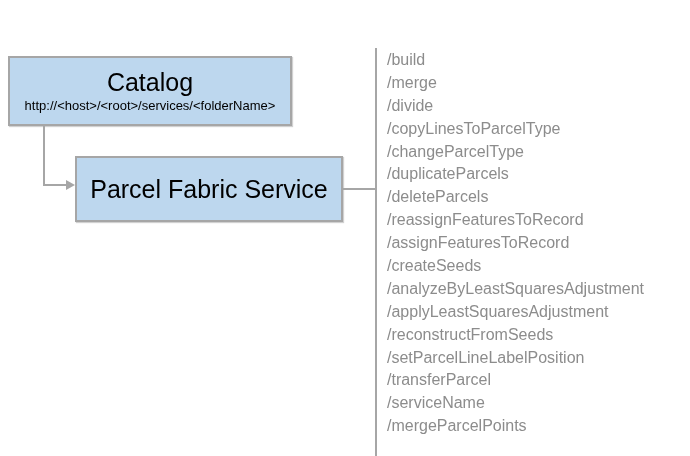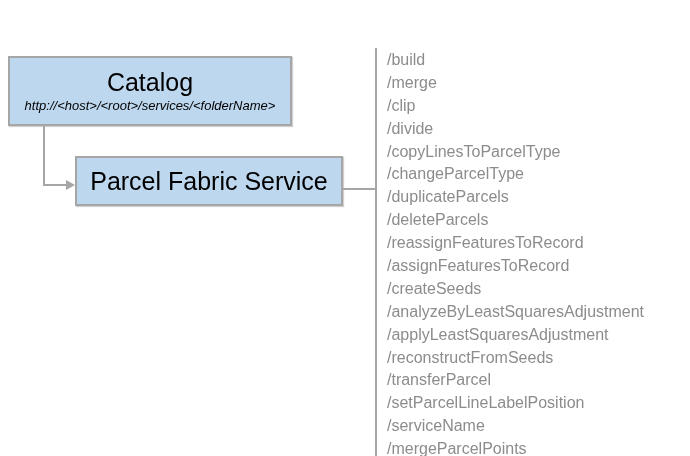--- a/index.html
+++ b/index.html
@@ -25,34 +25,33 @@
     background: var(--box-fill);
     border: 2px solid var(--box-border);
     box-shadow: 1px 1px 1px rgba(0,0,0,0.18);
     display: flex;
     flex-direction: column;
     align-items: center;
     justify-content: center;
     text-align: center;
   }
   .node-catalog { left: 8px; top: 18px; width: 284px; height: 70px; }
-  .node-service { left: 75px; top: 118px; width: 268px; height: 50px; }
+  .node-service { left: 75px; top: 118px; width: 268px; height: 66px; }
   .node-title {
     font-size: 25px;
     line-height: 1.15;
     color: var(--title-text);
     white-space: nowrap;
   }
   .node-subtitle {
     font-size: 13px;
     line-height: 1.25;
     margin-top: 2px;
     color: var(--title-text);
     white-space: nowrap;
-    font-style: italic;
   }
   .line { position: absolute; background: var(--connector); }
   .line-cat-v { left: 43px; top: 88px; width: 2px; height: 60px; }
   .line-cat-h { left: 43px; top: 146px; width: 25px; height: 2px; }
   .arrowhead {
     position: absolute;
     left: 66px; top: 142px;
     width: 0; height: 0;
     border-left: 9px solid var(--connector);
     border-top: 5px solid transparent;
@@ -93,31 +92,30 @@
   <div class="node node-service">
     <div class="node-title">Parcel Fabric Service</div>
   </div>
 
   <div class="line line-svc-h"></div>
   <div class="line line-endpoints-v"></div>
 
   <ul class="endpoints">
       <li>/build</li>
       <li>/merge</li>
-      <li>/clip</li>
       <li>/divide</li>
       <li>/copyLinesToParcelType</li>
       <li>/changeParcelType</li>
       <li>/duplicateParcels</li>
       <li>/deleteParcels</li>
       <li>/reassignFeaturesToRecord</li>
       <li>/assignFeaturesToRecord</li>
       <li>/createSeeds</li>
       <li>/analyzeByLeastSquaresAdjustment</li>
       <li>/applyLeastSquaresAdjustment</li>
       <li>/reconstructFromSeeds</li>
+      <li>/setParcelLineLabelPosition</li>
       <li>/transferParcel</li>
-      <li>/setParcelLineLabelPosition</li>
       <li>/serviceName</li>
       <li>/mergeParcelPoints</li>
     </ul>
 
 </div>
 
 </body></html>

